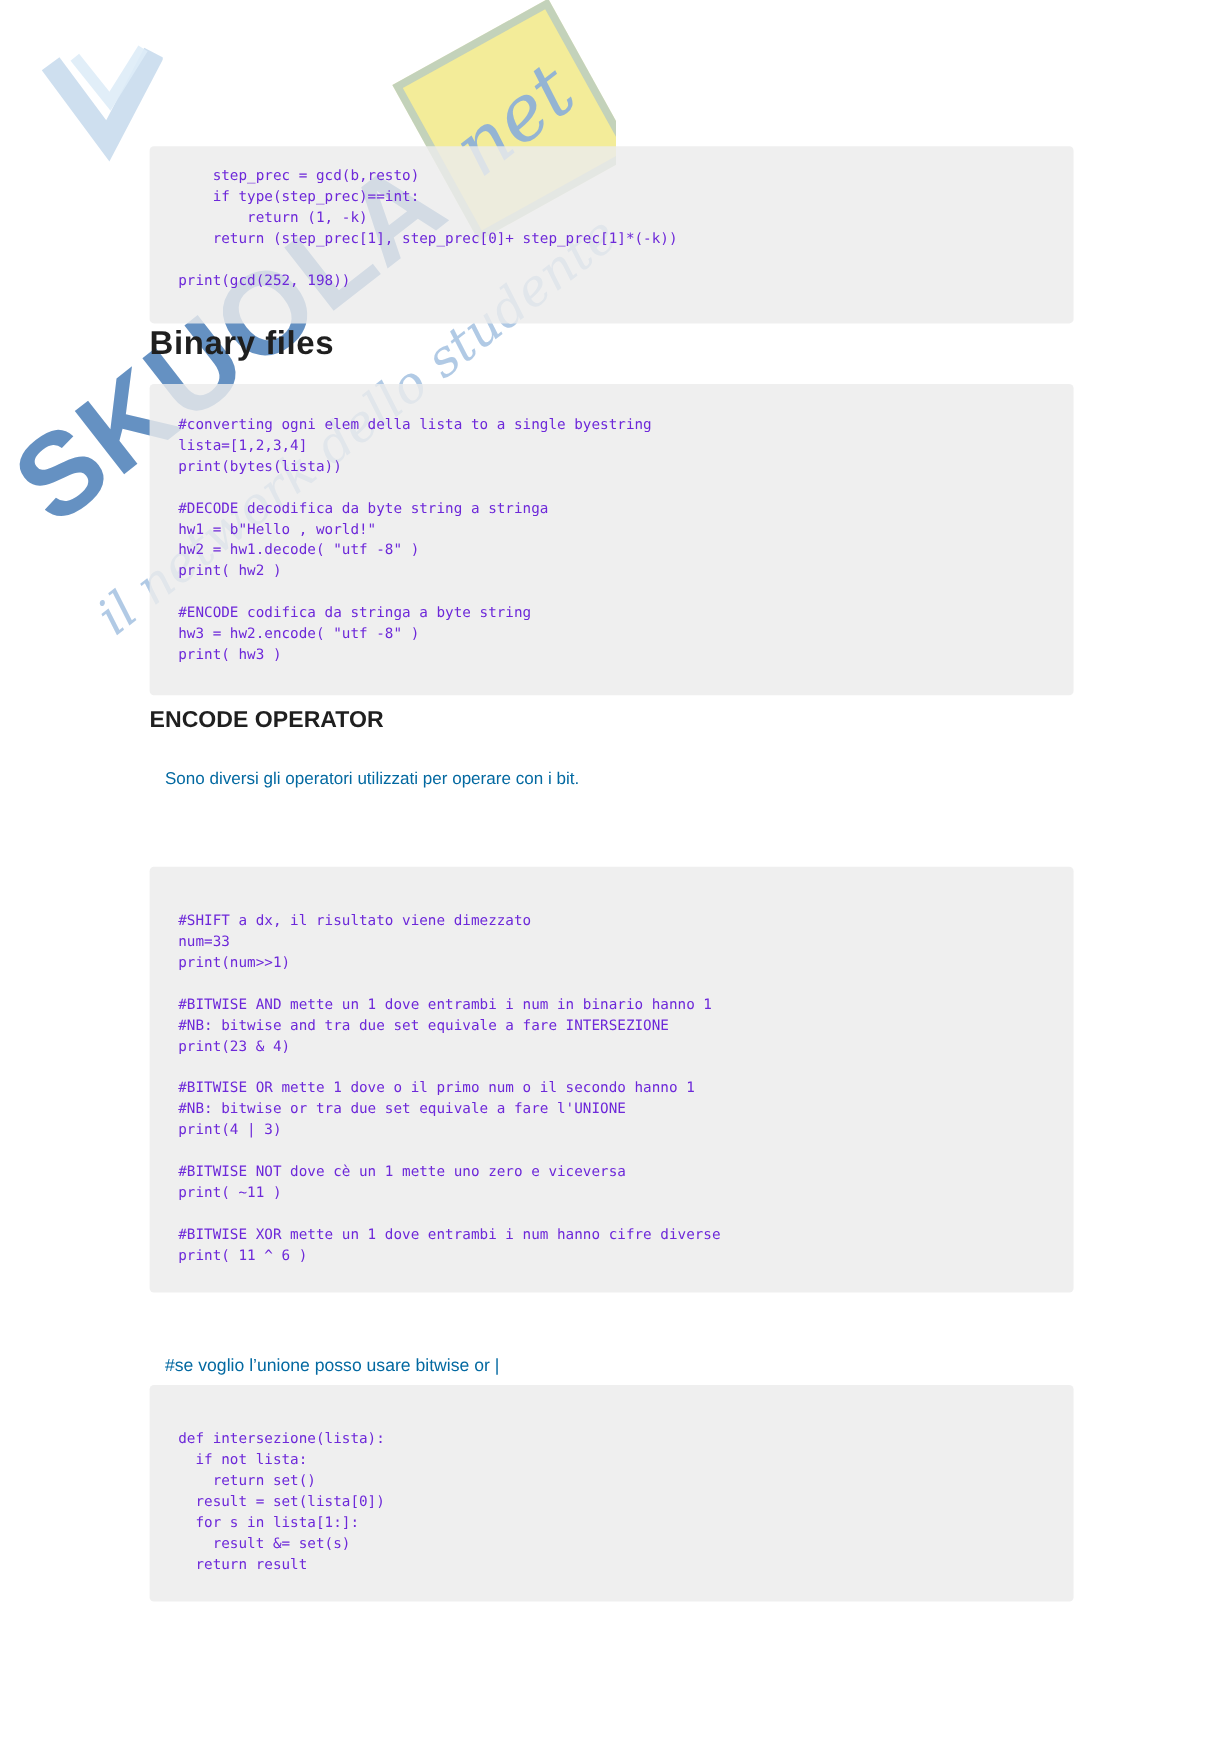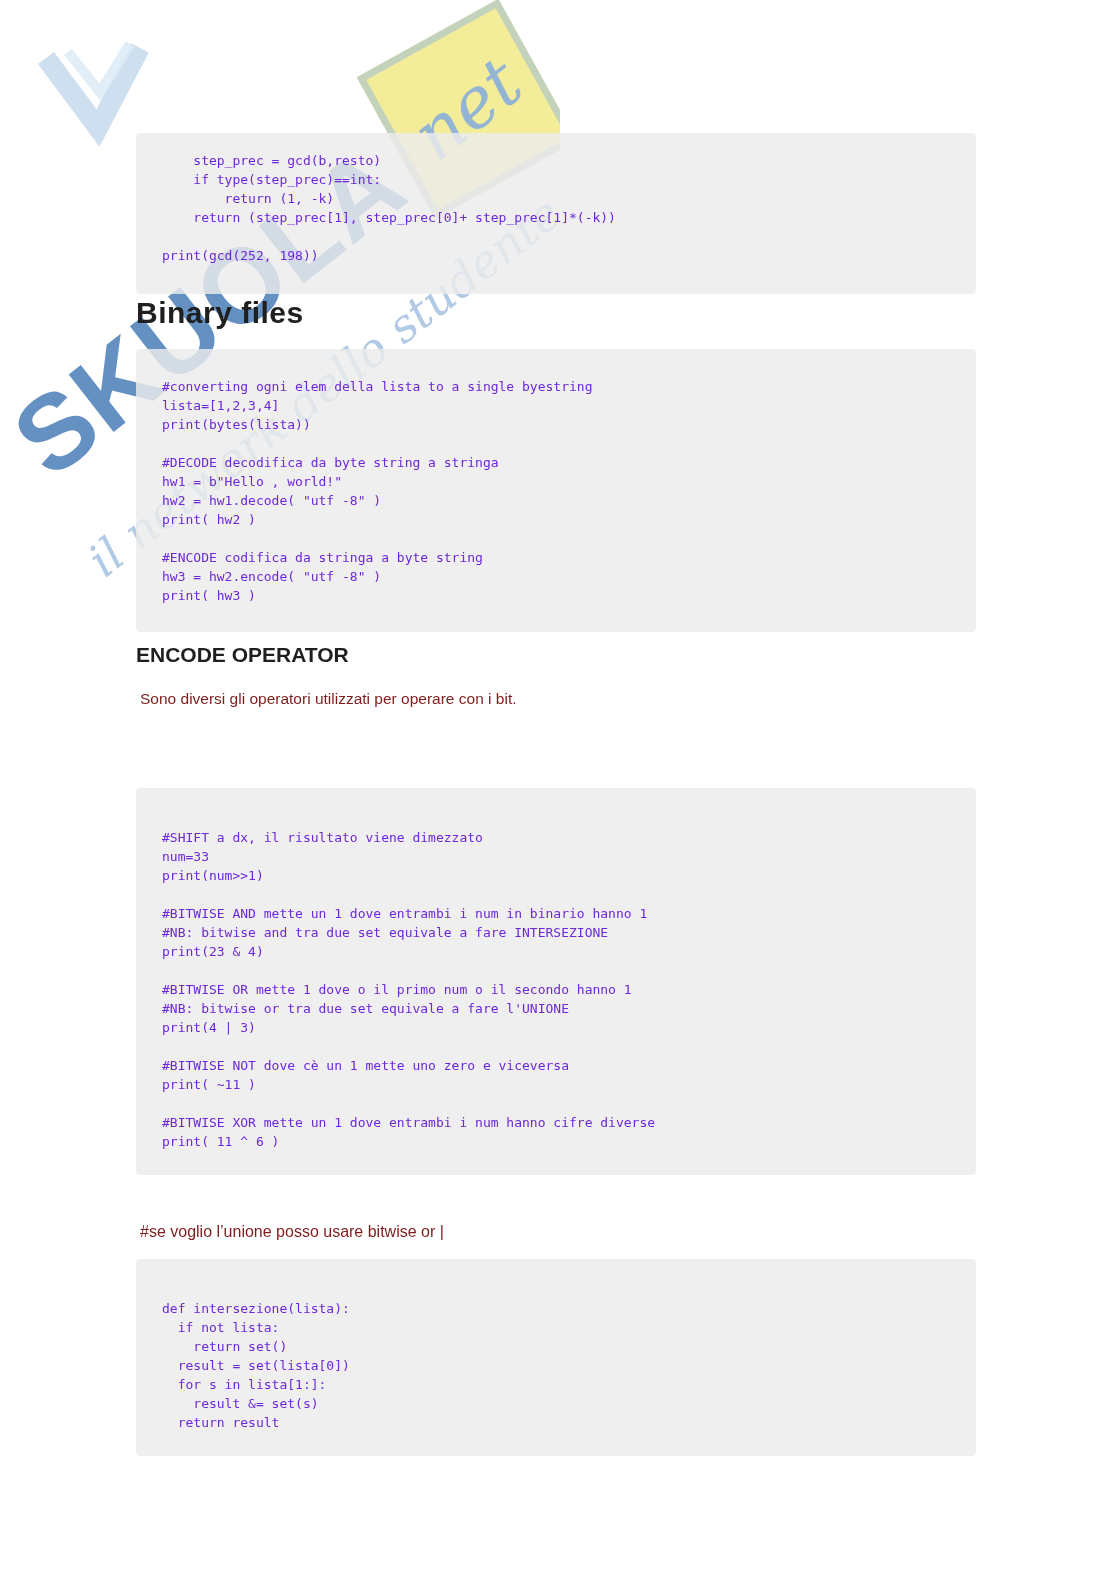--- a/index.html
+++ b/index.html
@@ -44,21 +44,21 @@
   #block1 { top:133px; padding:6px 14px 17px 14px; }
   #block2 { top:349px; padding:16px 14px 15px 14px; }
   #block3 { top:788px; padding:28px 14px 12px 14px; }
   #block4 { top:1259px; padding:28px 14px 12px 14px; }
 
   h1, h2, h3 { position:absolute; left:136px; margin:0; color:#1f1f1f; }
   h1 { top:296px; font-size:30px; font-weight:bold; letter-spacing:0.5px; }
   h2 { top:643px; font-size:21px; font-weight:bold; }
   h3 { top:1175px; font-size:21px; font-weight:bold; }
 
-  .para { position:absolute; left:136px; margin:4px; color:#7f1d1d;
+  .para { position:absolute; left:136px; margin:14px; color:#0369a1;
           font-size:15.5px; line-height:35px; }
   #p1 { top:677px; }
   #p2 { top:712px; width:770px; }
   #p3 { top:1210px; font-size:16px; }
 
   .footer { position:absolute; left:68px; top:1508px; width:980px;
             font-size:15.5px; color:#9a9a9a; }
   .footer .pageno { float:right; }
 </style>
 </head>

